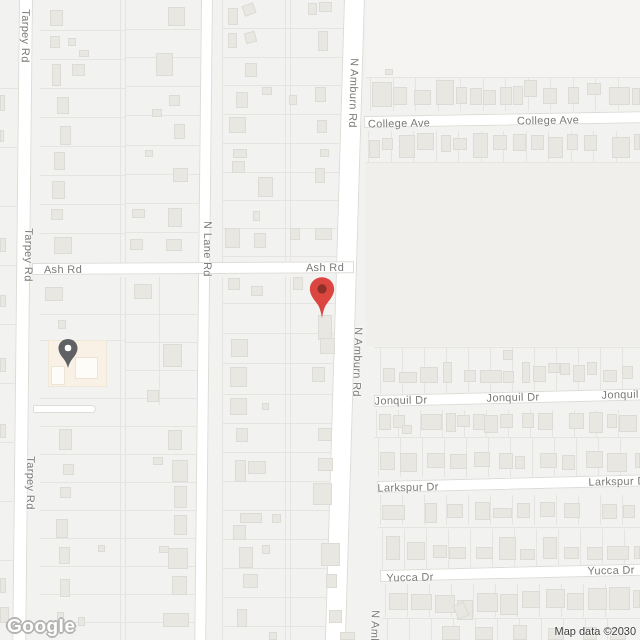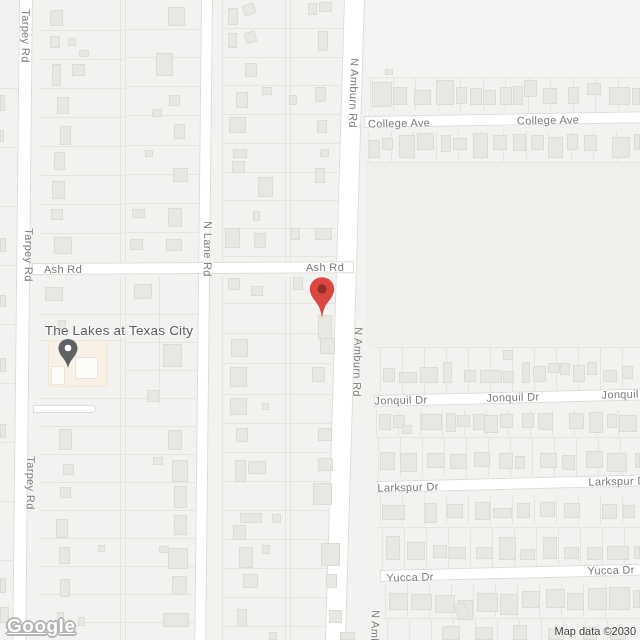--- a/index.html
+++ b/index.html
@@ -32,21 +32,20 @@
     text-shadow:0 0 2px #fff,0 0 2px #fff,0 0 3px #fff;
     transform:translate(-50%,-50%);
   }
   #red-marker,#poi-pin{position:absolute;}
   #google-logo{
     position:absolute;left:7px;bottom:3px;
     font-size:19px;font-weight:700;letter-spacing:.5px;color:#fff;
     text-shadow:-1px -1px 0 #b4b4b2,1px -1px 0 #b4b4b2,-1px 1px 0 #b4b4b2,
                  1px 1px 0 #b4b4b2,-2px 0 0 #b4b4b2,2px 0 0 #b4b4b2,
                  0 2px 0 #b4b4b2,0 -2px 0 #b4b4b2;
-    text-decoration:underline;
   }
   #attribution{
     position:absolute;right:4px;bottom:3px;
     font-size:11px;color:var(--attr-text,#3c3c3c);
     text-shadow:0 0 2px #fff,0 0 2px #fff;
   }
 </style>
 </head>
 <body>
 
@@ -501,21 +500,20 @@
       <div class="slabel" style="left: 548px; top: 120px; transform: translate(-50%, -50%) rotate(-1deg);">College Ave</div>
       <div class="slabel" style="left: 401px; top: 400px; transform: translate(-50%, -50%) rotate(-1.4deg);">Jonquil Dr</div>
       <div class="slabel" style="left: 513px; top: 397px; transform: translate(-50%, -50%) rotate(-1.4deg);">Jonquil Dr</div>
       <div class="slabel" style="left: 628px; top: 394px; transform: translate(-50%, -50%) rotate(-1.4deg);">Jonquil Dr</div>
       <div class="slabel" style="left: 408px; top: 487px; transform: translate(-50%, -50%) rotate(-1.4deg);">Larkspur Dr</div>
       <div class="slabel" style="left: 619px; top: 481px; transform: translate(-50%, -50%) rotate(-1.4deg);">Larkspur Dr</div>
       <div class="slabel" style="left: 410px; top: 577px; transform: translate(-50%, -50%) rotate(-1.4deg);">Yucca Dr</div>
       <div class="slabel" style="left: 611px; top: 570px; transform: translate(-50%, -50%) rotate(-1.4deg);">Yucca Dr</div>
     </div>
 
-  <div id="poi-label" style="left: 119px; top: 330px;">The Lakes at Texas City</div>
 
   <svg id="poi-pin" width="22" height="31" viewBox="0 0 24 34" style="left: 57px; top: 338px;">
     <path d="M12 1C6 1 1.5 5.6 1.5 11.2c0 4.3 2.7 7.9 5.4 11.3 2.2 2.8 4 5.9 5.1 10.5 1.1-4.6 2.9-7.7 5.1-10.5 2.7-3.4 5.4-7 5.4-11.3C22.5 5.6 18 1 12 1z" fill="#606164"></path>
     <circle cx="12" cy="11" r="3.6" fill="#ffffff"></circle>
   </svg>
 
   <svg id="red-marker" width="28" height="44" viewBox="0 0 24 38" style="left: 308px; top: 276px;">
     <path d="M12 1C6 1 1.5 5.6 1.5 11.2c0 4.6 3.1 8.5 6 12.3 2.1 2.8 3.5 6.1 4.5 13 1-6.9 2.4-10.2 4.5-13 2.9-3.8 6-7.7 6-12.3C22.5 5.6 18 1 12 1z" fill="#db4740"></path>
     <circle cx="12" cy="11.2" r="4" fill="#8e2f28"></circle>
   </svg>

